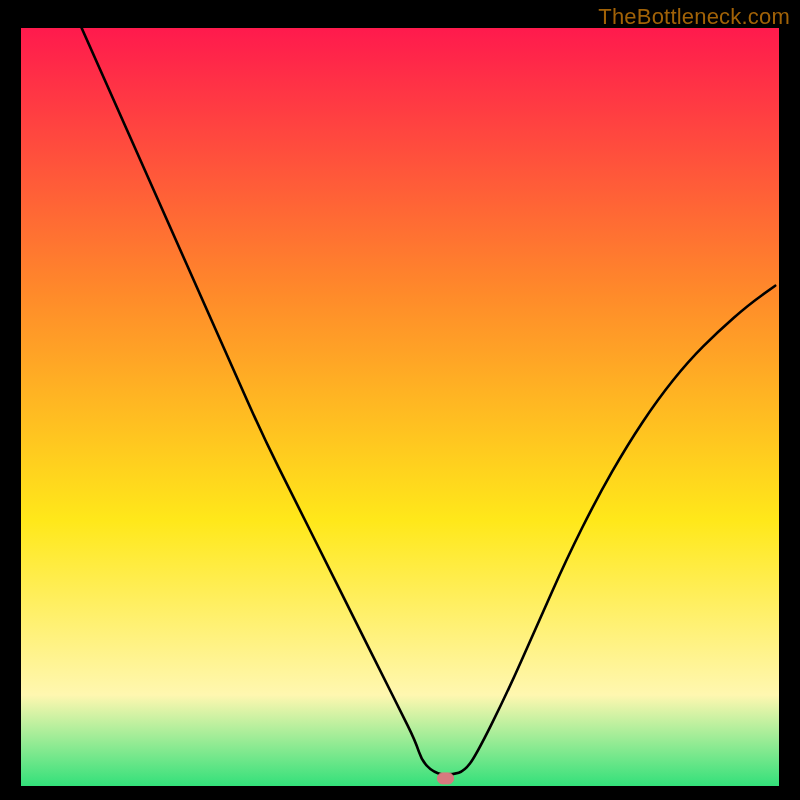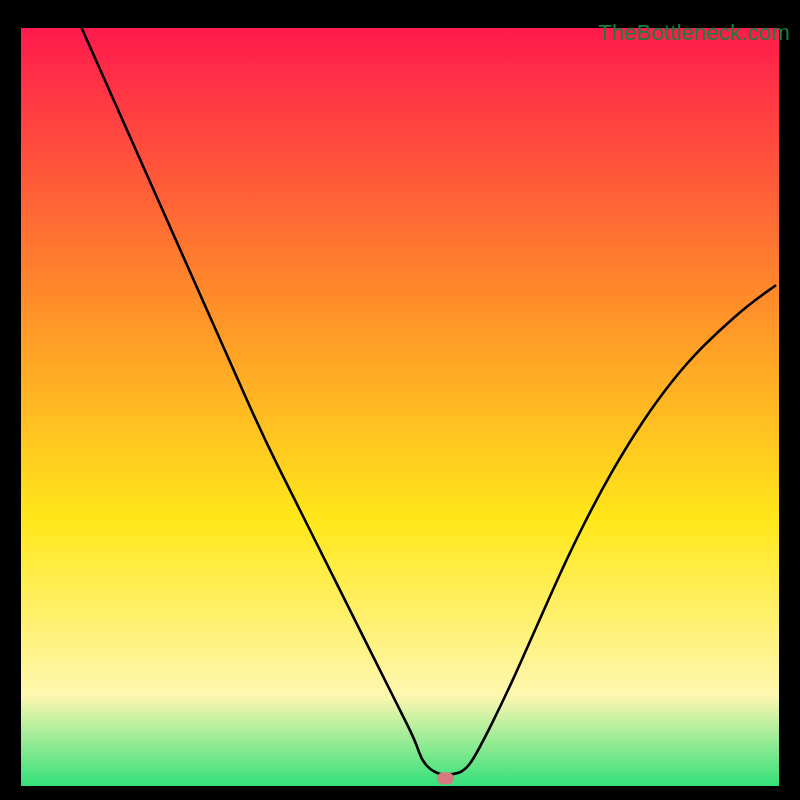--- a/index.html
+++ b/index.html
@@ -12,23 +12,23 @@
     overflow: hidden;
   }
   .frame {
     position: relative;
     width: 800px;
     height: 800px;
     background: #000;
   }
   .watermark {
     position: absolute;
-    top: 20px;
+    top: 4px;
     right: 10px;
-    color: #15803d;
+    color: #a16207;
     font-size: 22px;
     font-weight: 500;
     letter-spacing: 0.2px;
     z-index: 10;
     user-select: none;
   }
   .plot {
     position: absolute;
     left: 21px;
     top: 28px;

